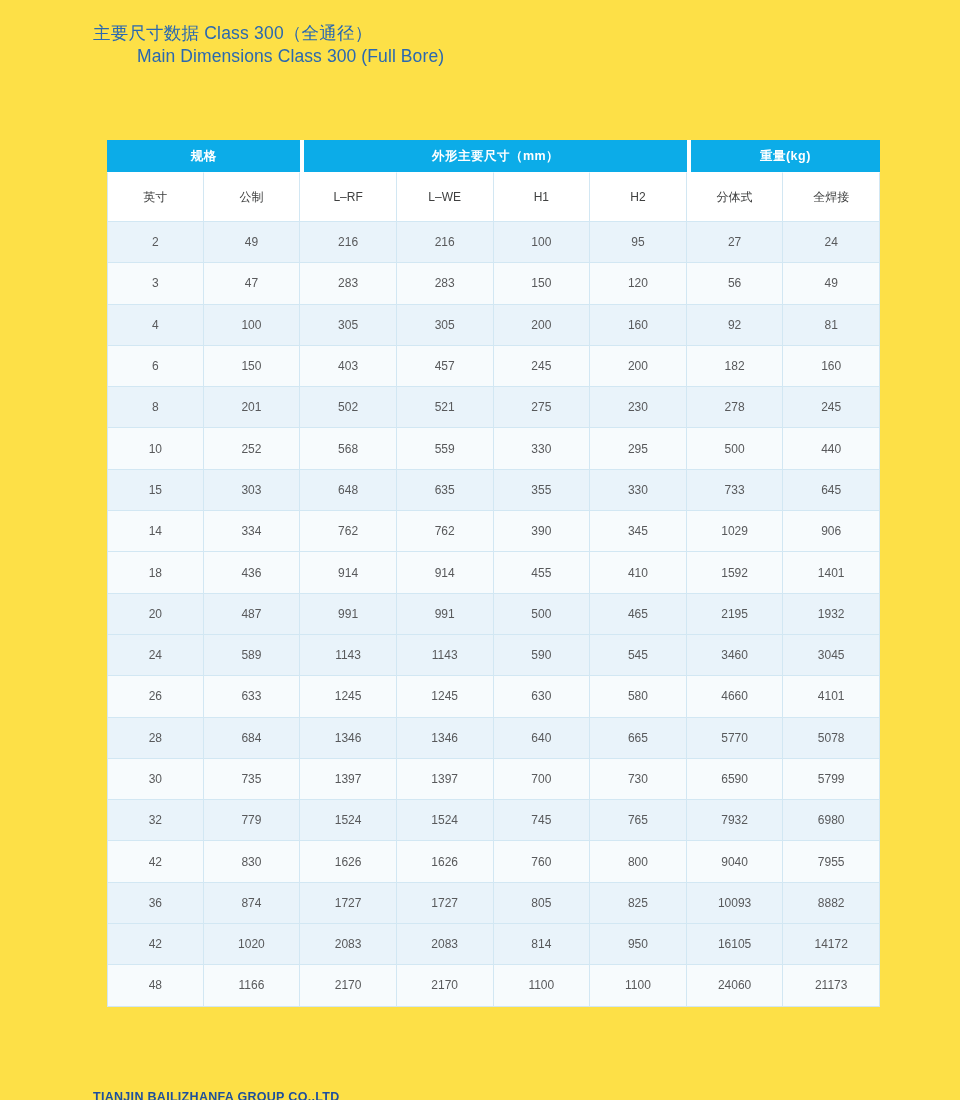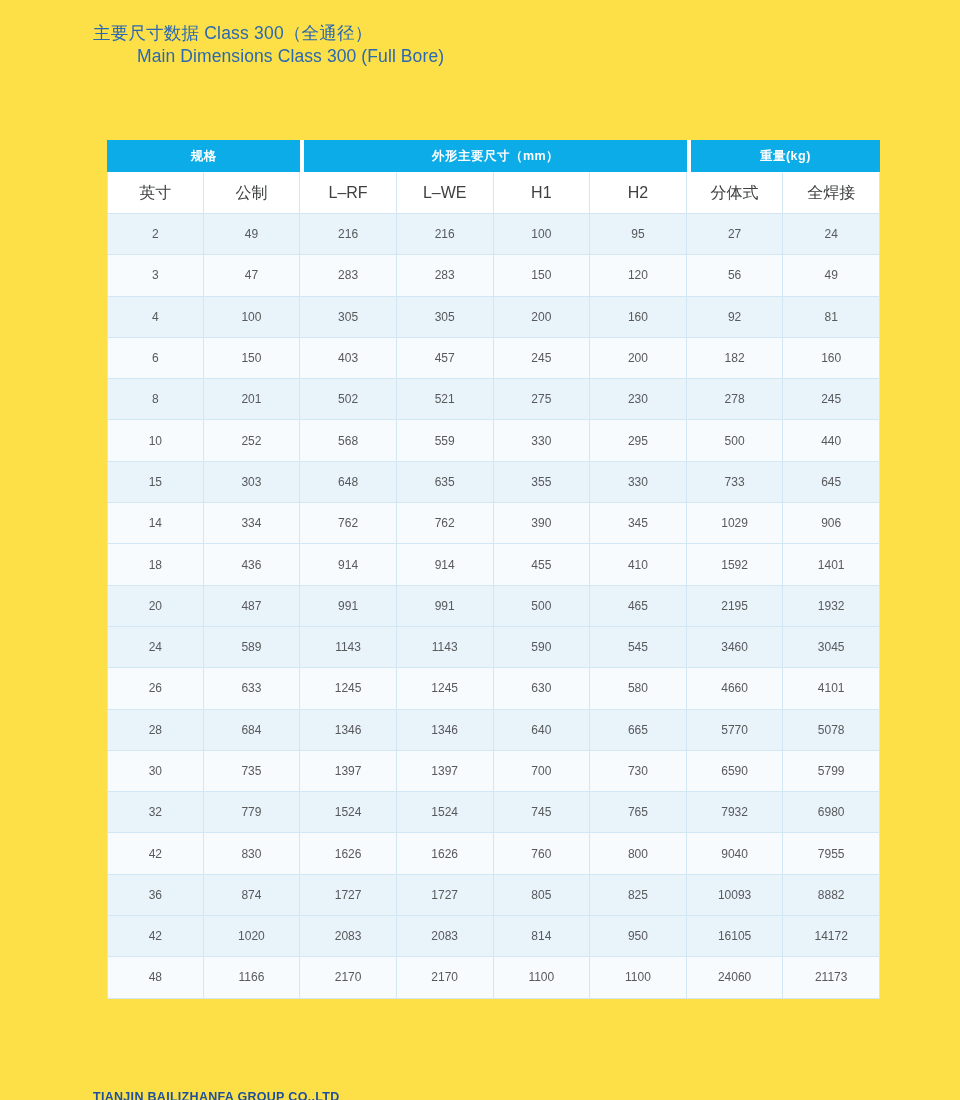--- a/index.html
+++ b/index.html
@@ -36,22 +36,22 @@
   }
   table.dim-table th,table.dim-table td{
     text-align:center;vertical-align:middle;overflow:hidden;white-space:nowrap;
   }
   th.group{
     height:32px;background:var(--header-bg);color:#ffffff;
     font-size:12.5px;font-weight:bold;letter-spacing:0.5px;
   }
   th.group.gap{border-left:4px solid #ffffff;}
   th.sub{
-    height:42px;background:#ffffff;color:#3f4040;font-weight:400;
-    font-size:16px;
+    height:50px;background:#ffffff;color:#3f4040;font-weight:400;
+    font-size:12px;
     border-right:1px solid var(--border);
     border-bottom:1px solid var(--border);
     border-top:1px solid #ffffff;
   }
   th.sub:first-child{border-left:1px solid var(--border);}
   td{
     height:41.3px;font-size:12px;color:var(--cell-text);
     border-right:1px solid var(--border);
     border-bottom:1px solid var(--border);
   }

